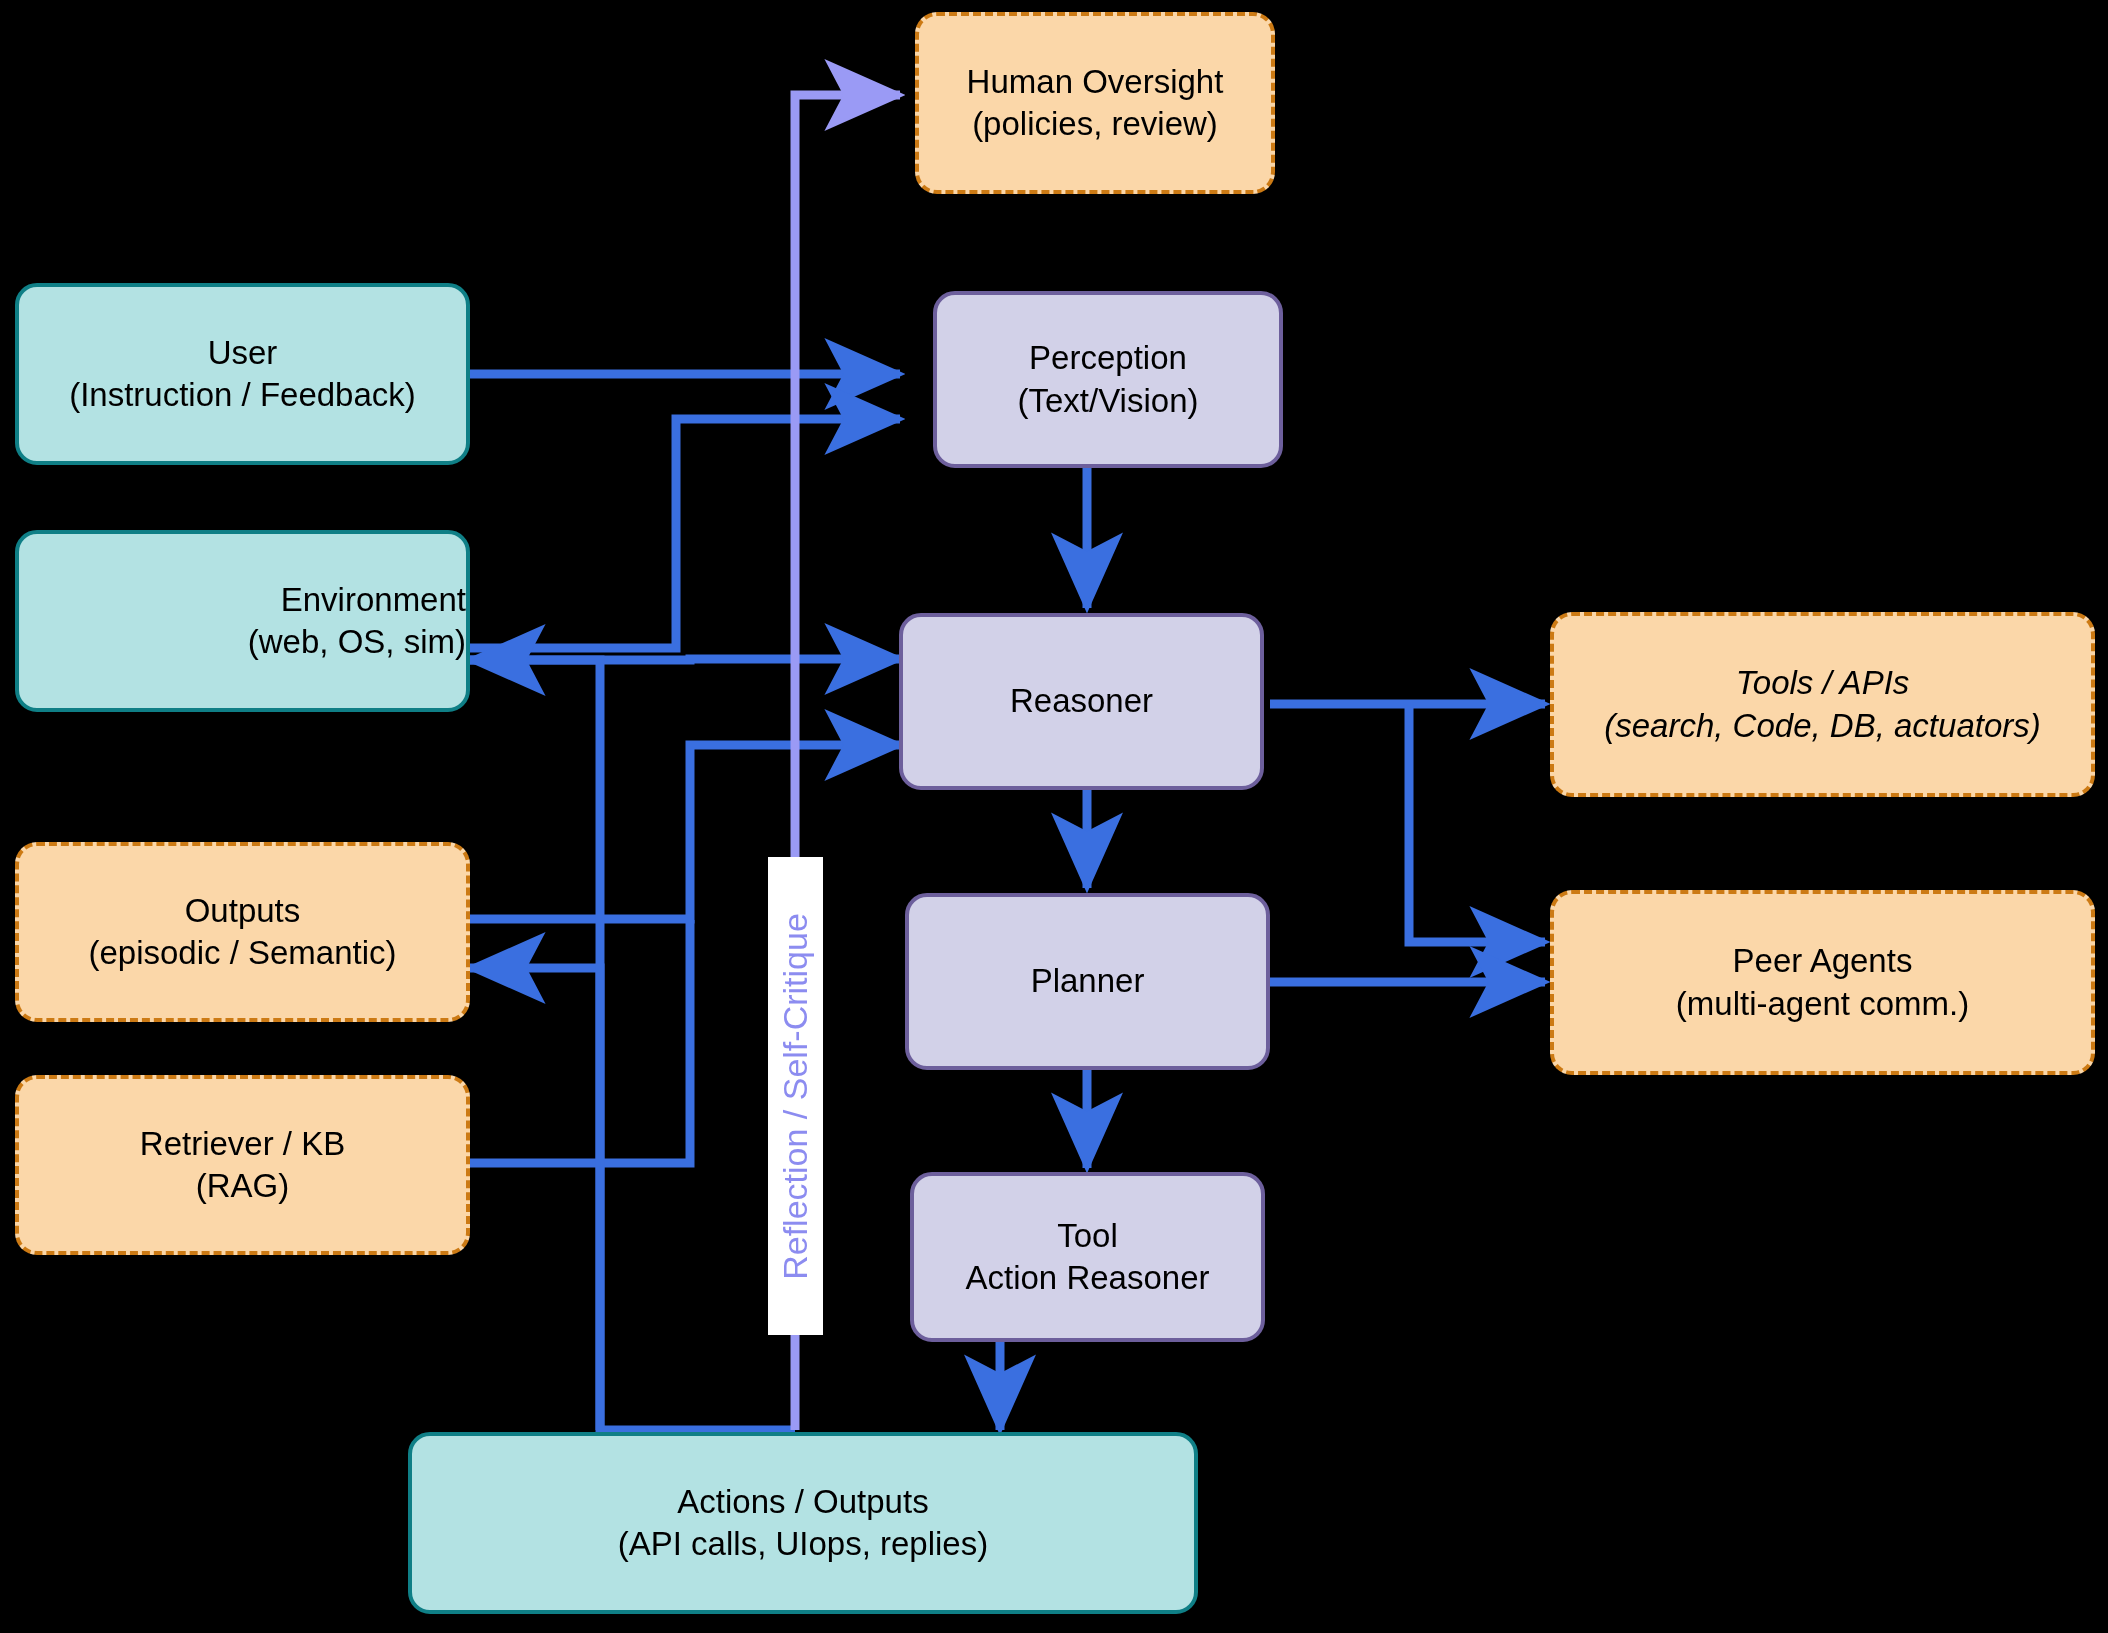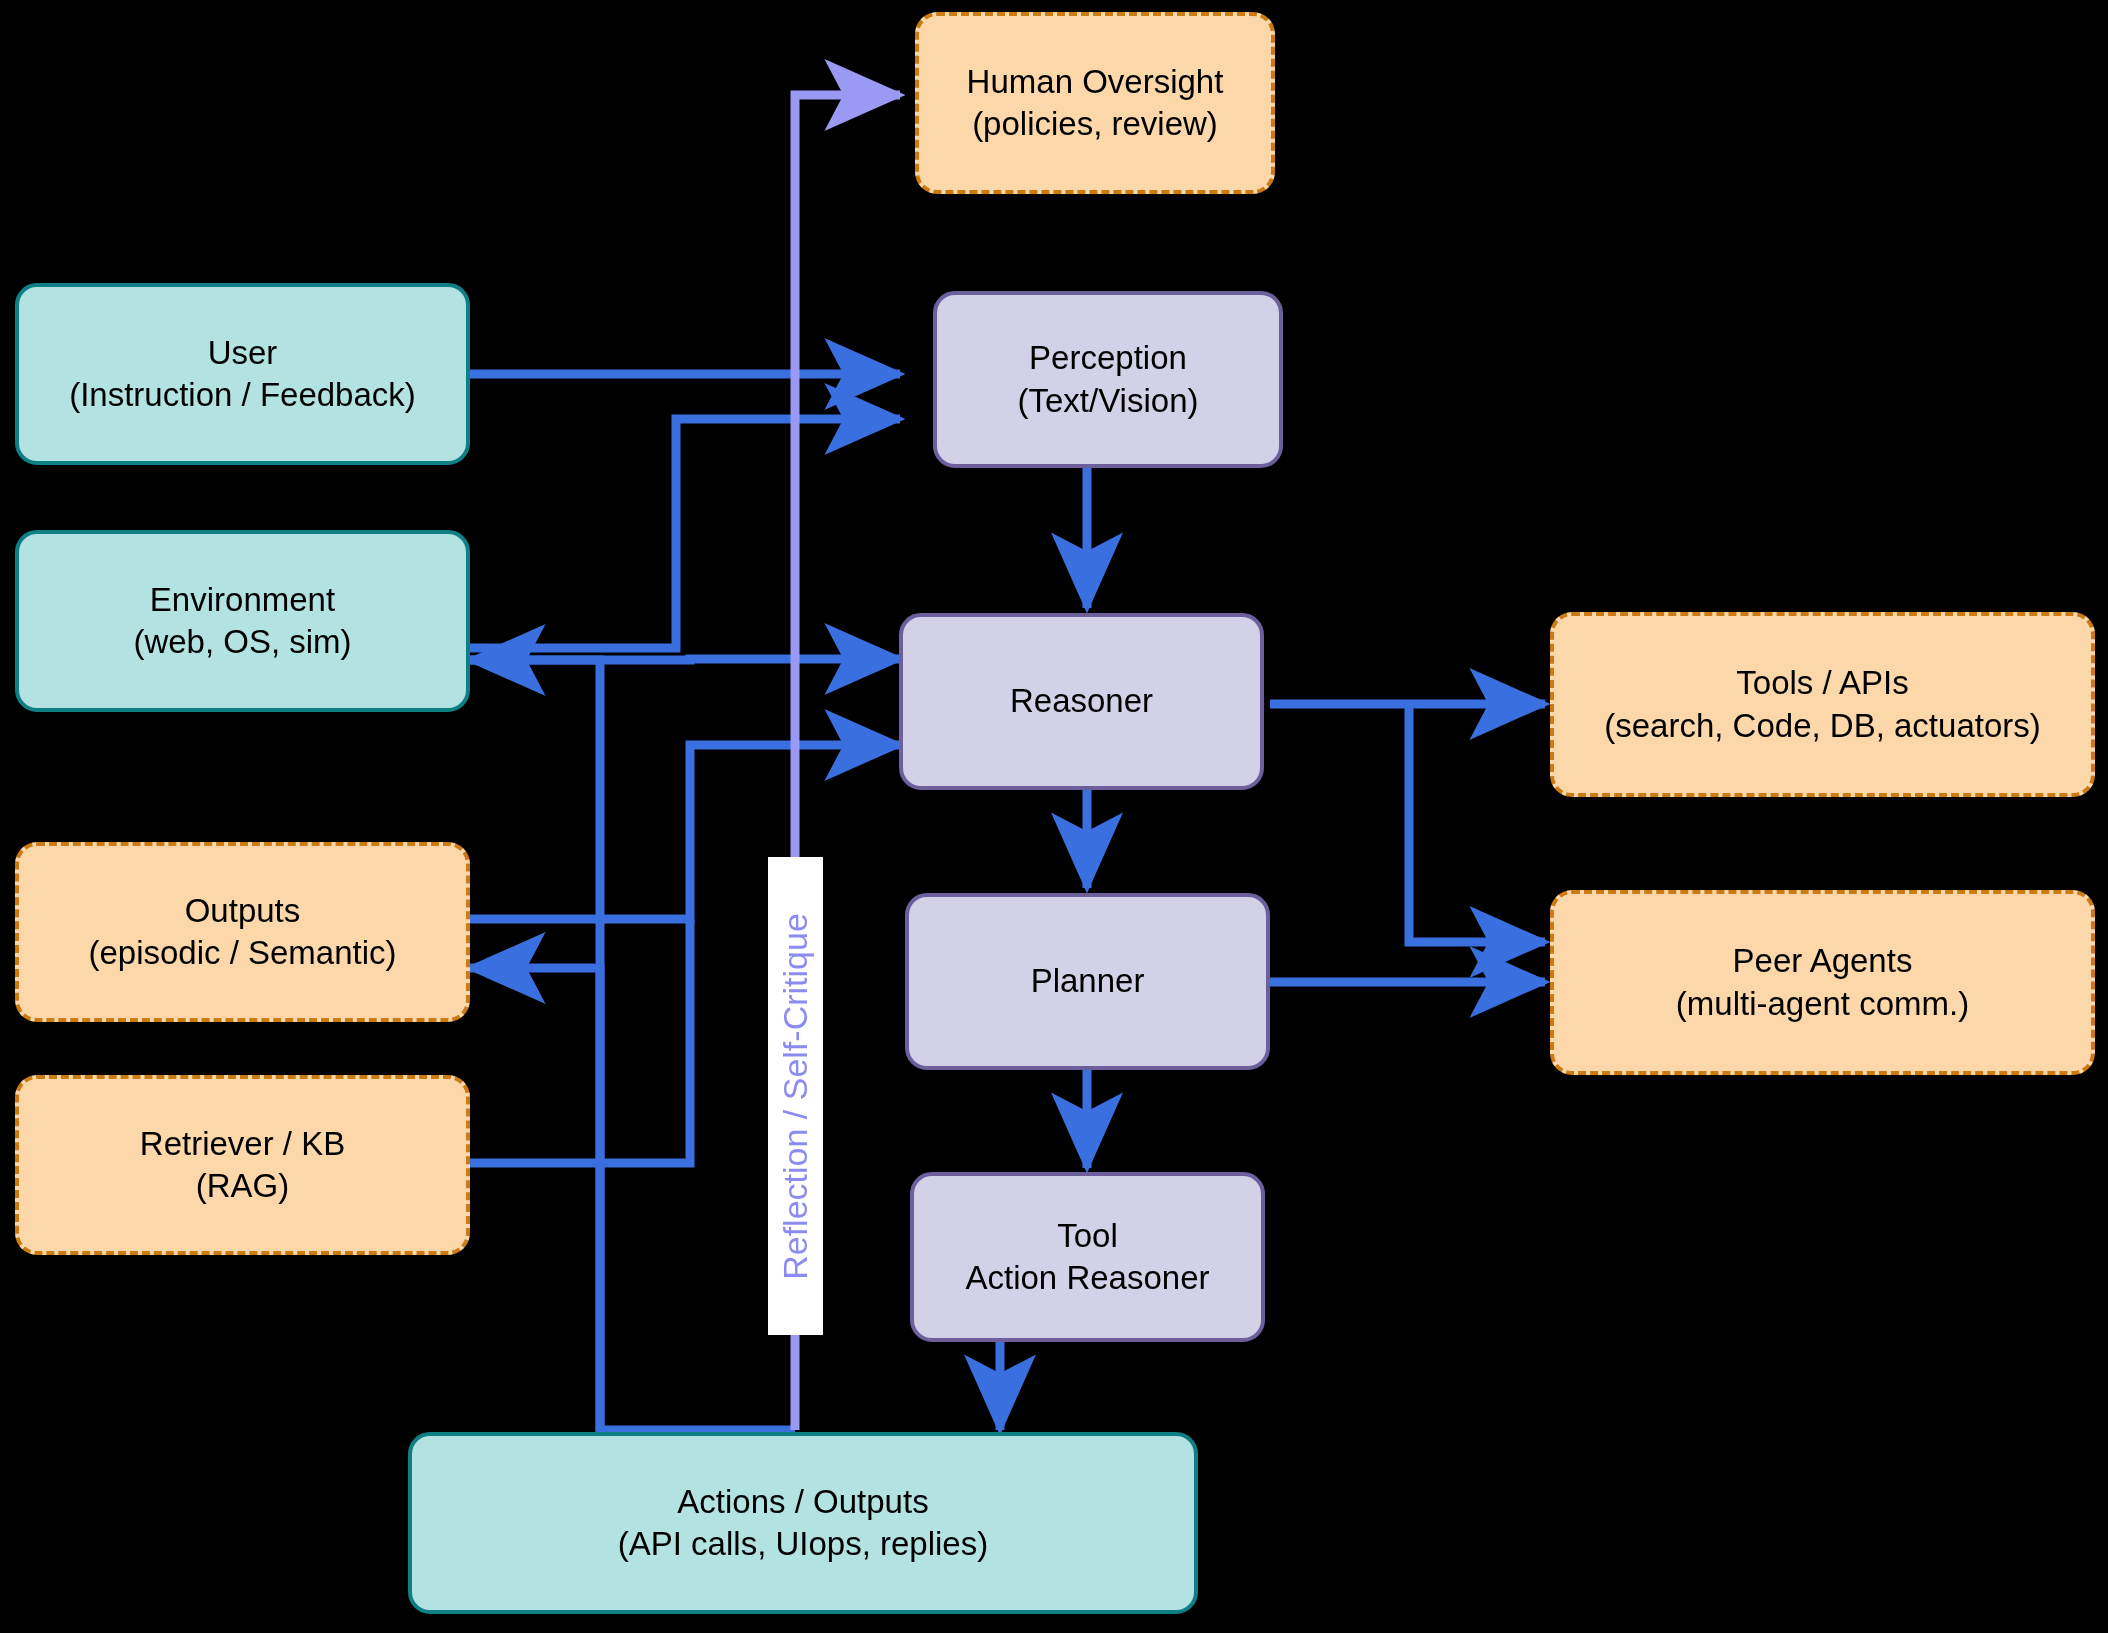--- a/index.html
+++ b/index.html
@@ -119,21 +119,21 @@
   <div class="node n-orange" style="left:915px; top:12px; width:360px; height:182px;">
     <span class="l1">Human Oversight</span>
     <span class="l2">(policies, review)</span>
   </div>
 
   <div class="node n-teal" style="left:15px; top:283px; width:455px; height:182px;">
     <span class="l1">User</span>
     <span class="l2">(Instruction / Feedback)</span>
   </div>
 
-  <div class="node n-teal" style="left:15px; top:530px; width:455px; height:182px;">
+  <div class="node n-teal" style="left:15px; top:530px; width:455px; height:182px;align-items:flex-end;">
     <span class="l1">Environment</span>
     <span class="l2">(web, OS, sim)</span>
   </div>
 
   <div class="node n-orange" style="left:15px; top:842px; width:455px; height:180px;">
     <span class="l1">Outputs</span>
     <span class="l2">(episodic / Semantic)</span>
   </div>
 
   <div class="node n-orange" style="left:15px; top:1075px; width:455px; height:180px;justify-content:center;">
@@ -152,21 +152,21 @@
 
   <div class="node n-lav" style="left:905px; top:893px; width:365px; height:177px;">
     <span class="l1">Planner</span>
   </div>
 
   <div class="node n-lav" style="left:910px; top:1172px; width:355px; height:170px;">
     <span class="l1">Tool</span>
     <span class="l2">Action Reasoner</span>
   </div>
 
-  <div class="node n-orange" style="left:1550px; top:612px; width:545px; height:185px;">
+  <div class="node n-orange" style="left:1550px; top:612px; width:545px; height:185px;font-style:italic;">
     <span class="l1">Tools / APIs</span>
     <span class="l2">(search, Code, DB, actuators)</span>
   </div>
 
   <div class="node n-orange" style="left:1550px; top:890px; width:545px; height:185px;">
     <span class="l1">Peer Agents</span>
     <span class="l2">(multi-agent comm.)</span>
   </div>
 
   <div class="node n-teal" style="left:408px; top:1432px; width:790px; height:182px;">

